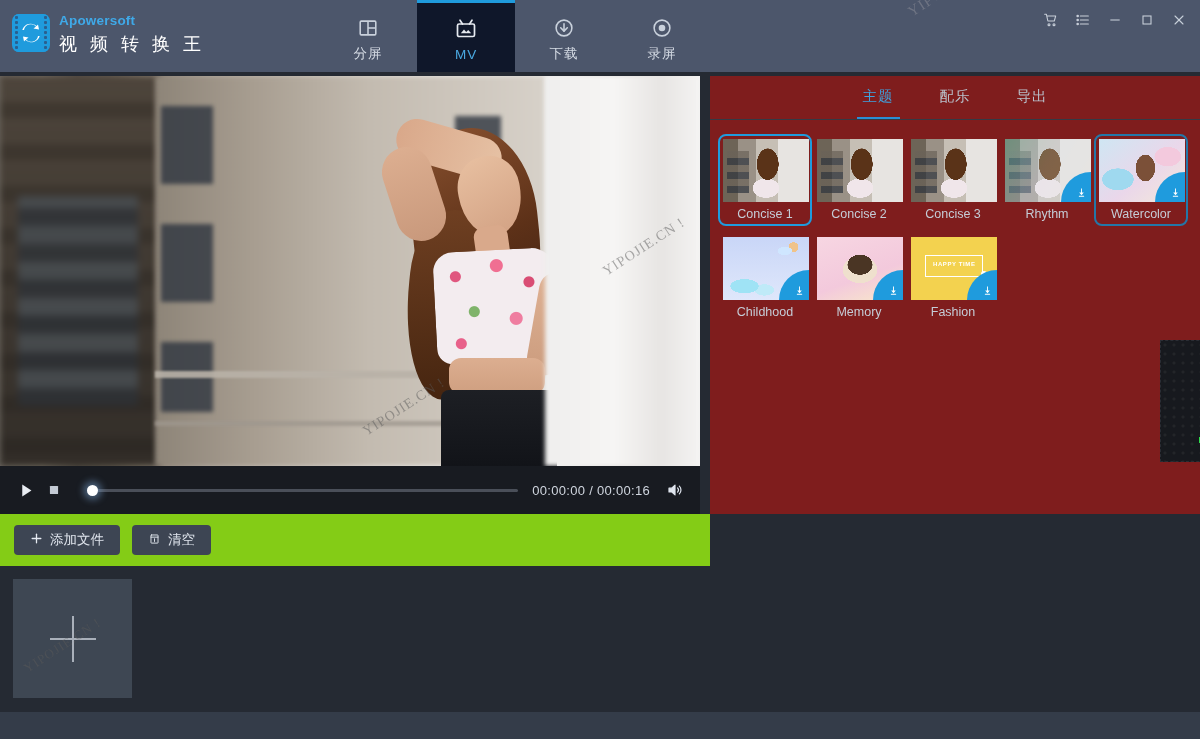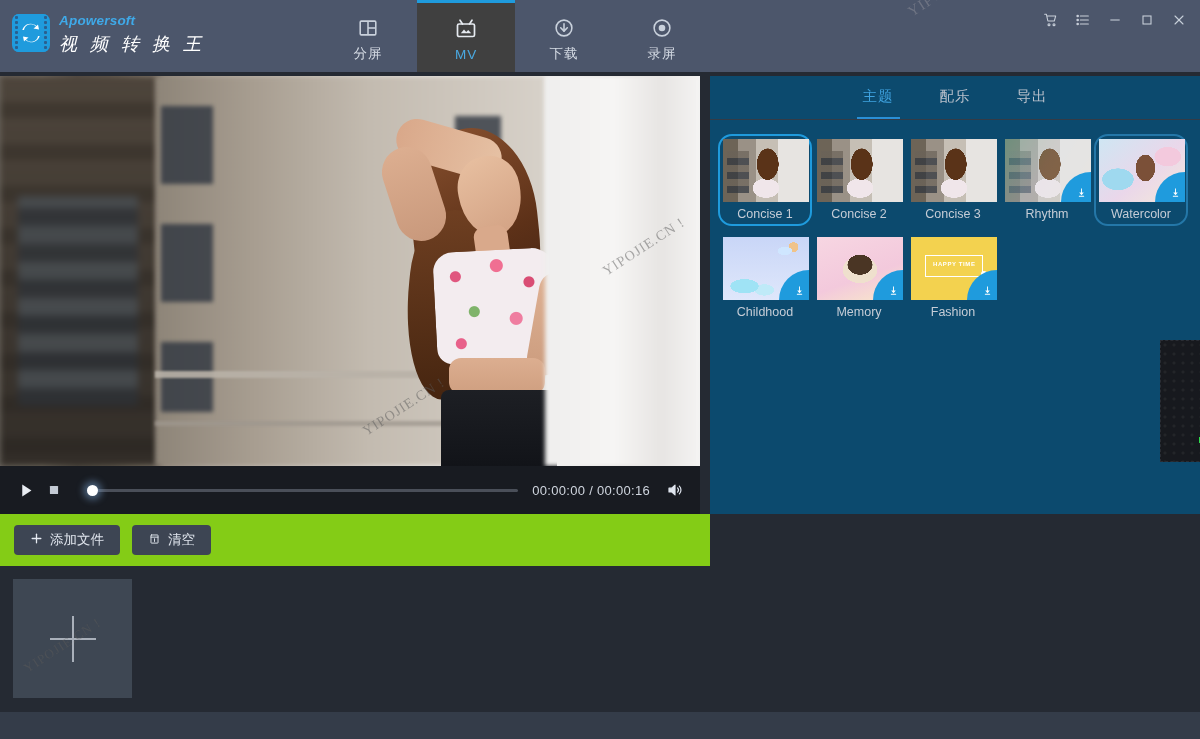--- a/index.html
+++ b/index.html
@@ -11,21 +11,21 @@
     -webkit-font-smoothing:antialiased;
   }
   #app { position:relative; width:1200px; height:739px; }
 
   
   .topbar {
     position:absolute; left:0; top:0; width:1200px; height:72px;
     background:#4c566b;
     display:flex; align-items:flex-start;
   }
-  .brand { display:flex; align-items:center; padding:14px 0 0 12px;font-style:italic; }
+  .brand { display:flex; align-items:center; padding:14px 0 0 12px; }
   .logo {
     width:38px; height:38px; border-radius:7px;
     background:#1f9bdd;
     position:relative; flex:none;
     overflow:hidden;
   }
   .logo .perf { position:absolute; top:0; bottom:0; width:5px; background:#1f9bdd; }
   .logo .perf.l { left:2px; } .logo .perf.r { right:2px; }
   .logo .perf i {
     display:block; width:3px; height:3px; margin:2px 1px; background:#2a5f8f; border-radius:1px;
@@ -40,21 +40,21 @@
   .navtabs { display:flex; margin-left:114px; height:72px; }
   .navtab {
     width:98px; height:72px; display:flex; flex-direction:column;
     align-items:center; justify-content:center; gap:6px;
     color:#d7dde6; font-size:13.5px; cursor:pointer;
     border-top:3px solid transparent; padding-top:4px;
   }
   .navtab svg { display:block; }
   .navtab .lbl { letter-spacing:1px; }
   .navtab.active {
-    background:#404040; border-top:3px solid #1f9bdd; color:#4aa8e0;
+    background:#0f172a; border-top:3px solid #1f9bdd; color:#4aa8e0;
   }
   .navtab.active svg { stroke:#e6eaf0; }
 
   .wincontrols {
     position:absolute; right:6px; top:6px;
     display:flex; align-items:center; gap:2px;
   }
   .wc {
     width:30px; height:28px; display:flex; align-items:center; justify-content:center;
     cursor:pointer; color:#c9d0da;
@@ -228,39 +228,39 @@
   .dropbox .plus:before { left:0; top:22px; width:46px; height:2px; }
   .dropbox .plus:after { left:22px; top:0; width:2px; height:46px; }
   .bottombar {
     position:absolute; left:0; top:712px; width:1200px; height:27px;
     background:#343c49;
   }
 
   
   .rpanel {
     position:absolute; left:710px; top:76px; width:490px; height:438px;
-    background:#0c4a6e;
+    background:#7f1d1d;
   }
   .rtabs {
     height:44px; display:flex; align-items:center; justify-content:center;
     gap:34px; border-bottom:1px solid #343b46;
   }
   .rtab {
     font-size:14.5px; color:#b9c0cb; cursor:pointer; height:43px;
     display:flex; align-items:center; padding:0 6px;
     border-bottom:2px solid transparent; letter-spacing:1px;
   }
   .rtab.active { color:#3fa3e0; border-bottom:2px solid #2a8fd6; }
 
   .grid {
     padding:14px 0 0 8px; display:flex; flex-wrap:wrap;
   }
   .themecell {
     width:94px; margin:0 0 6px 0; padding:3px;
-    border:2px solid transparent; border-radius:14px; cursor:pointer;
+    border:2px solid transparent; border-radius:8px; cursor:pointer;
   }
   .themecell.selected { border-color:#1f9bdd; }
   .themecell.focused { border-color:#2477a8; }
   .thumb {
     position:relative; width:86px; height:63px; overflow:hidden; background:#555;
   }
   .thumb .badge {
     position:absolute; right:0; bottom:0; width:30px; height:30px;
     background:#1f9bdd; border-radius:30px 0 0 0;
     display:flex; align-items:flex-end; justify-content:flex-end;

